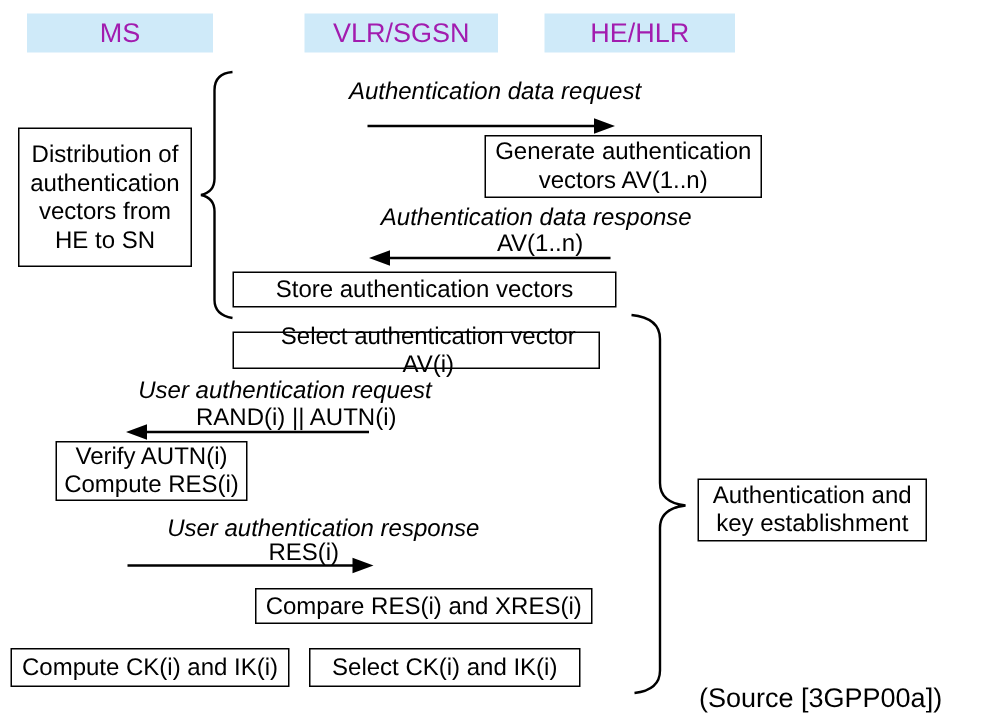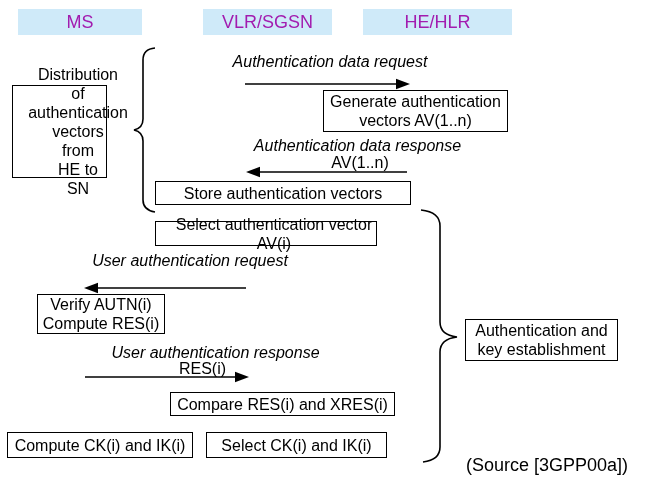--- a/index.html
+++ b/index.html
@@ -61,41 +61,41 @@
       <polygon points="249,377 235,371.8 235,382.2" fill="#000"></polygon>
     </g>
   </svg>
 
   <div class="entity" style="left:18px;top:9px;width:124px;">
     <span>MS</span>
   </div>
   <div class="entity" style="left:203px;top:9px;width:129px;">
     <span>VLR/SGSN</span>
   </div>
-  <div class="entity" style="left:363px;top:9px;width:149px;">
+  <div class="entity" style="left:363px;top:9px;width:127px;">
     <span>HE/HLR</span>
   </div>
 
-  <div class="pbox" style="left:12px;top:85px;width:95px;height:93px;padding-left:37px;">
+  <div class="pbox" style="left:12px;top:85px;width:116px;height:93px;">
     <span class="bl">Distribution of</span>
     <span class="bl">authentication</span>
     <span class="bl">vectors from</span>
     <span class="bl">HE to SN</span>
   </div>
 
   <div class="pbox" style="left:323px;top:90px;width:185px;height:42px;">
     <span class="bl">Generate authentication</span>
     <span class="bl">vectors AV(1..n)</span>
   </div>
 
   <div class="pbox" style="left:155px;top:181px;width:256px;height:24px;">
     <span class="bl">Store authentication vectors</span>
   </div>
 
-  <div class="pbox" style="left:155px;top:221px;width:222px;height:25px;padding-left:16px;">
+  <div class="pbox" style="left:155px;top:221px;width:245px;height:25px;padding-left:16px;">
     <span class="bl">Select authentication vector AV(i)</span>
   </div>
 
   <div class="pbox" style="left:37px;top:294px;width:128px;height:40px;text-align:center;">
     <span class="bl">Verify AUTN(i)</span>
     <span class="bl">Compute RES(i)</span>
   </div>
 
   <div class="pbox" style="left:170px;top:392px;width:225px;height:24px;">
     <span class="bl">Compare RES(i) and XRES(i)</span>
@@ -113,19 +113,20 @@
   <div class="pbox" style="left:206px;top:432px;width:181px;height:26px;">
     <span class="bl">Select CK(i) and IK(i)</span>
   </div>
 
   <div class="mlabel" style="left:225px;top:53px;width:210px;">Authentication data request</div>
 
   <div class="mlabel" style="left:250px;top:137px;width:215px;">Authentication data response</div>
   <div class="mparam" style="left:300px;top:154px;width:120px;">AV(1..n)</div>
 
   <div class="mlabel" style="left:85px;top:252px;width:210px;">User authentication request</div>
+  <div class="mparam" style="left:95px;top:270px;width:205px;">RAND(i) || AUTN(i)</div>
 
   <div class="mlabel" style="left:108px;top:344px;width:215px;">User authentication response</div>
   <div class="mparam" style="left:145px;top:360px;width:115px;">RES(i)</div>
 
   <div class="source">(Source [3GPP00a])</div>
 
 </div>
 
 </body></html>

